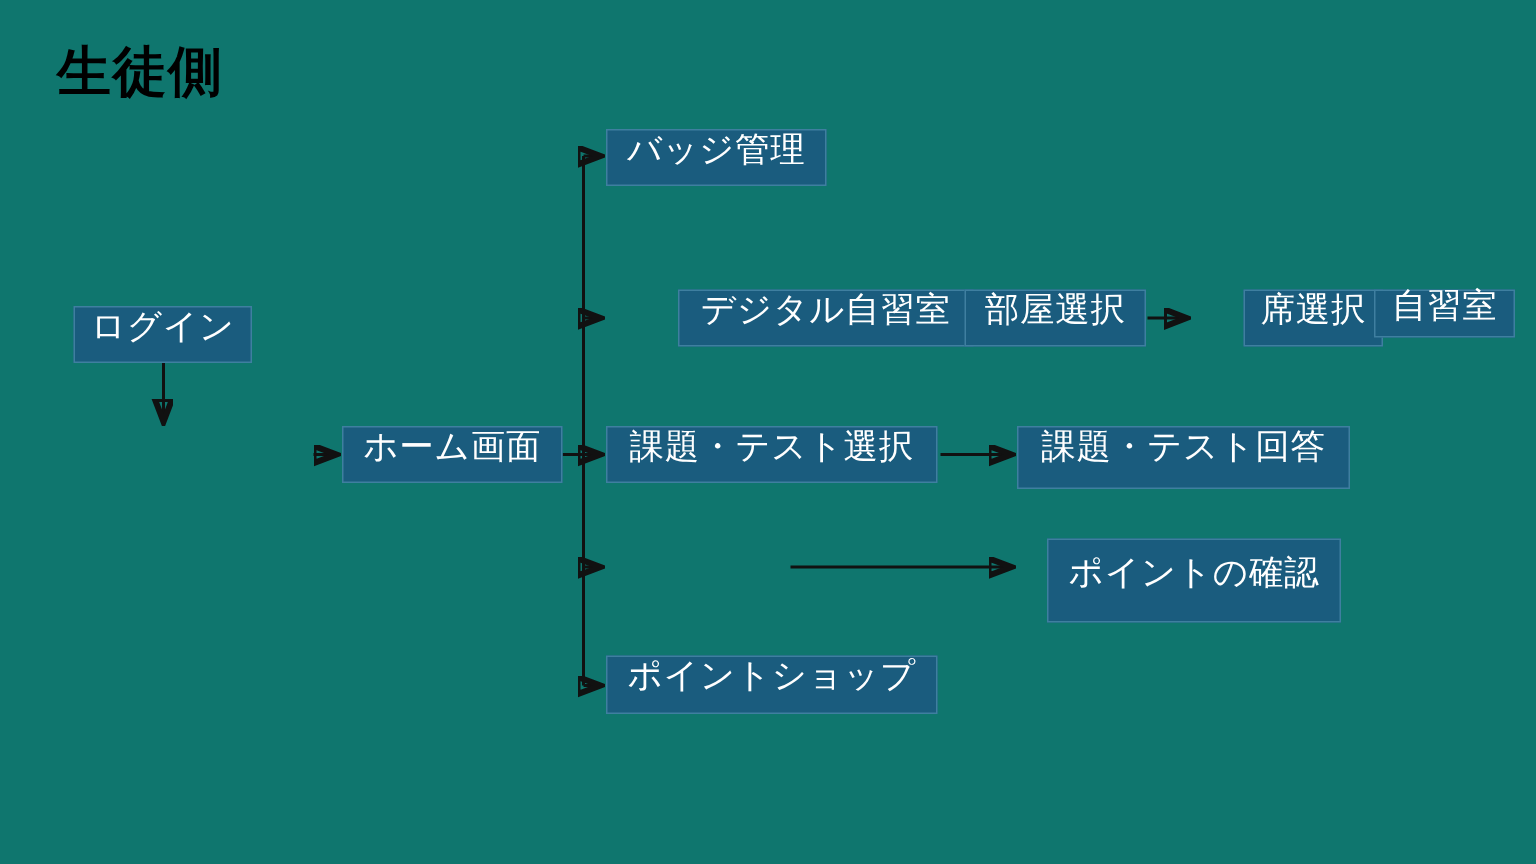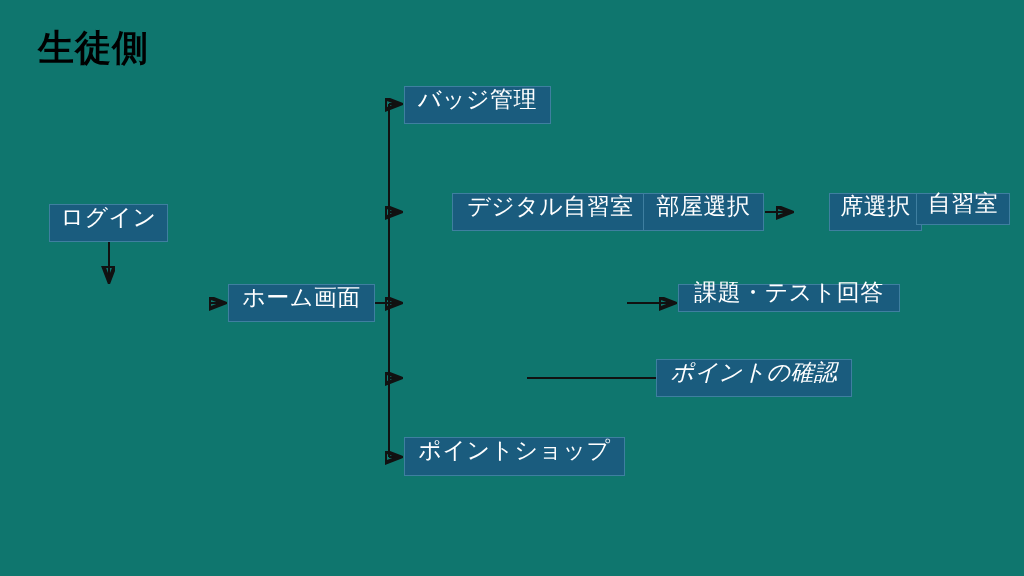--- a/index.html
+++ b/index.html
@@ -92,17 +92,18 @@
     <line x1="527" y1="378" x2="674" y2="378" marker-end="url(#arrow)"></line>
   </svg>
 
   <div class="node" style="left:49px;  top:204px; width:119px; height:38px;text-align:center;">ログイン</div>
   <div class="node" style="left:228px; top:284px; width:147px; height:38px;">ホーム画面</div>
   <div class="node" style="left:404px; top:86px;  width:147px; height:38px;">バッジ管理</div>
   <div class="node" style="left:404px; top:193px; width:197px; height:38px;margin-left:48px;">デジタル自習室</div>
   <div class="node" style="left:643px; top:193px; width:121px; height:38px;font-family:Liberation Serif, serif;">部屋選択</div>
   <div class="node" style="left:795px; top:193px; width:93px;  height:38px;margin-left:34px;">席選択</div>
   <div class="node" style="left:916px; top:193px; width:94px;  height:32px;">自習室</div>
-  <div class="node" style="left:678px; top:284px; width:222px; height:28px;">課題・テスト回答</div>
-  <div class="node" style="left:656px; top:359px; width:196px; height:38px;font-style:italic;">ポイントの確認</div>
+  <div class="node" style="left:404px; top:284px; width:221px; height:38px;">課題・テスト選択</div>
+  <div class="node" style="left:678px; top:284px; width:222px; height:42px;font-family:Liberation Mono, monospace;">課題・テスト回答</div>
+  <div class="node" style="left:698px; top:359px; width:196px; height:56px;">ポイントの確認</div>
   <div class="node" style="left:404px; top:437px; width:221px; height:39px;">ポイントショップ</div>
 
 </div>
 
 </body></html>

